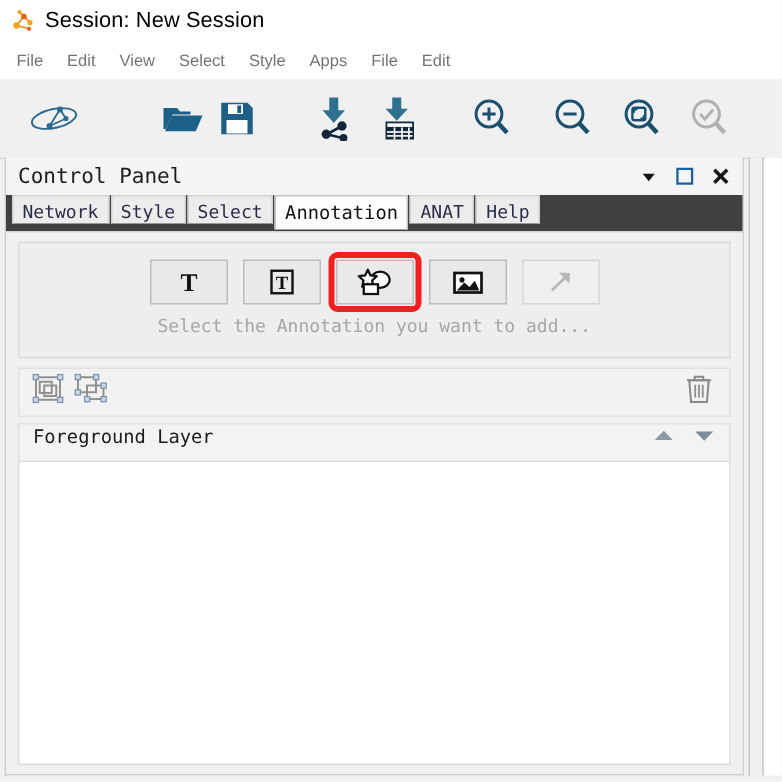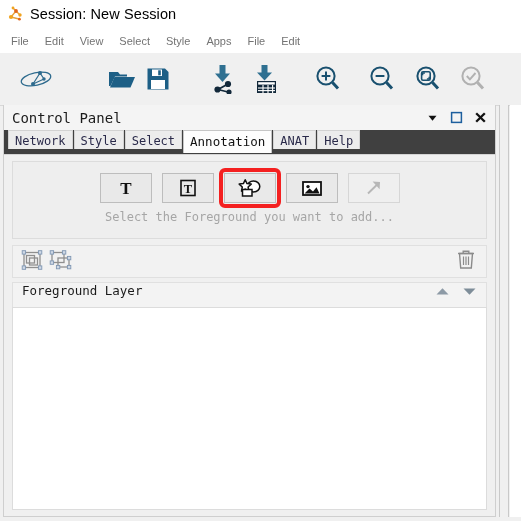--- a/index.html
+++ b/index.html
@@ -334,21 +334,21 @@
           </div>
 
           <div class="abtn disabled">
             <svg width="22" height="20" viewBox="0 0 22 20">
               <line x1="5" y1="15.5" x2="16" y2="4.8" stroke="#b7b7b7" stroke-width="1.9"></line>
               <path d="M17 4 L16.6 11.2 L9.6 3.6 Z" fill="#b7b7b7"></path>
             </svg>
           </div>
 
         </div>
-        <div class="anno-hint">Select the Foreground you want to add...</div>
+        <div class="anno-hint">Select the Annotation you want to add...</div>
       </div>
 
       <div class="layertools">
         <div class="lt-left">
           <span>
             <svg width="22" height="20" viewBox="0 0 22 20">
               <rect x="3" y="2.5" width="16" height="15" fill="none" stroke="#8f8f8f" stroke-width="1.3"></rect>
               <rect x="5.5" y="5.5" width="8" height="7.5" fill="none" stroke="#8f8f8f" stroke-width="1.3"></rect>
               <rect x="8.5" y="8" width="8" height="7" fill="none" stroke="#8f8f8f" stroke-width="1.3"></rect>
               <rect x="1.2" y="0.7" width="3.4" height="3.4" fill="#cfd9e6" stroke="#7f96b3" stroke-width="0.9"></rect>

